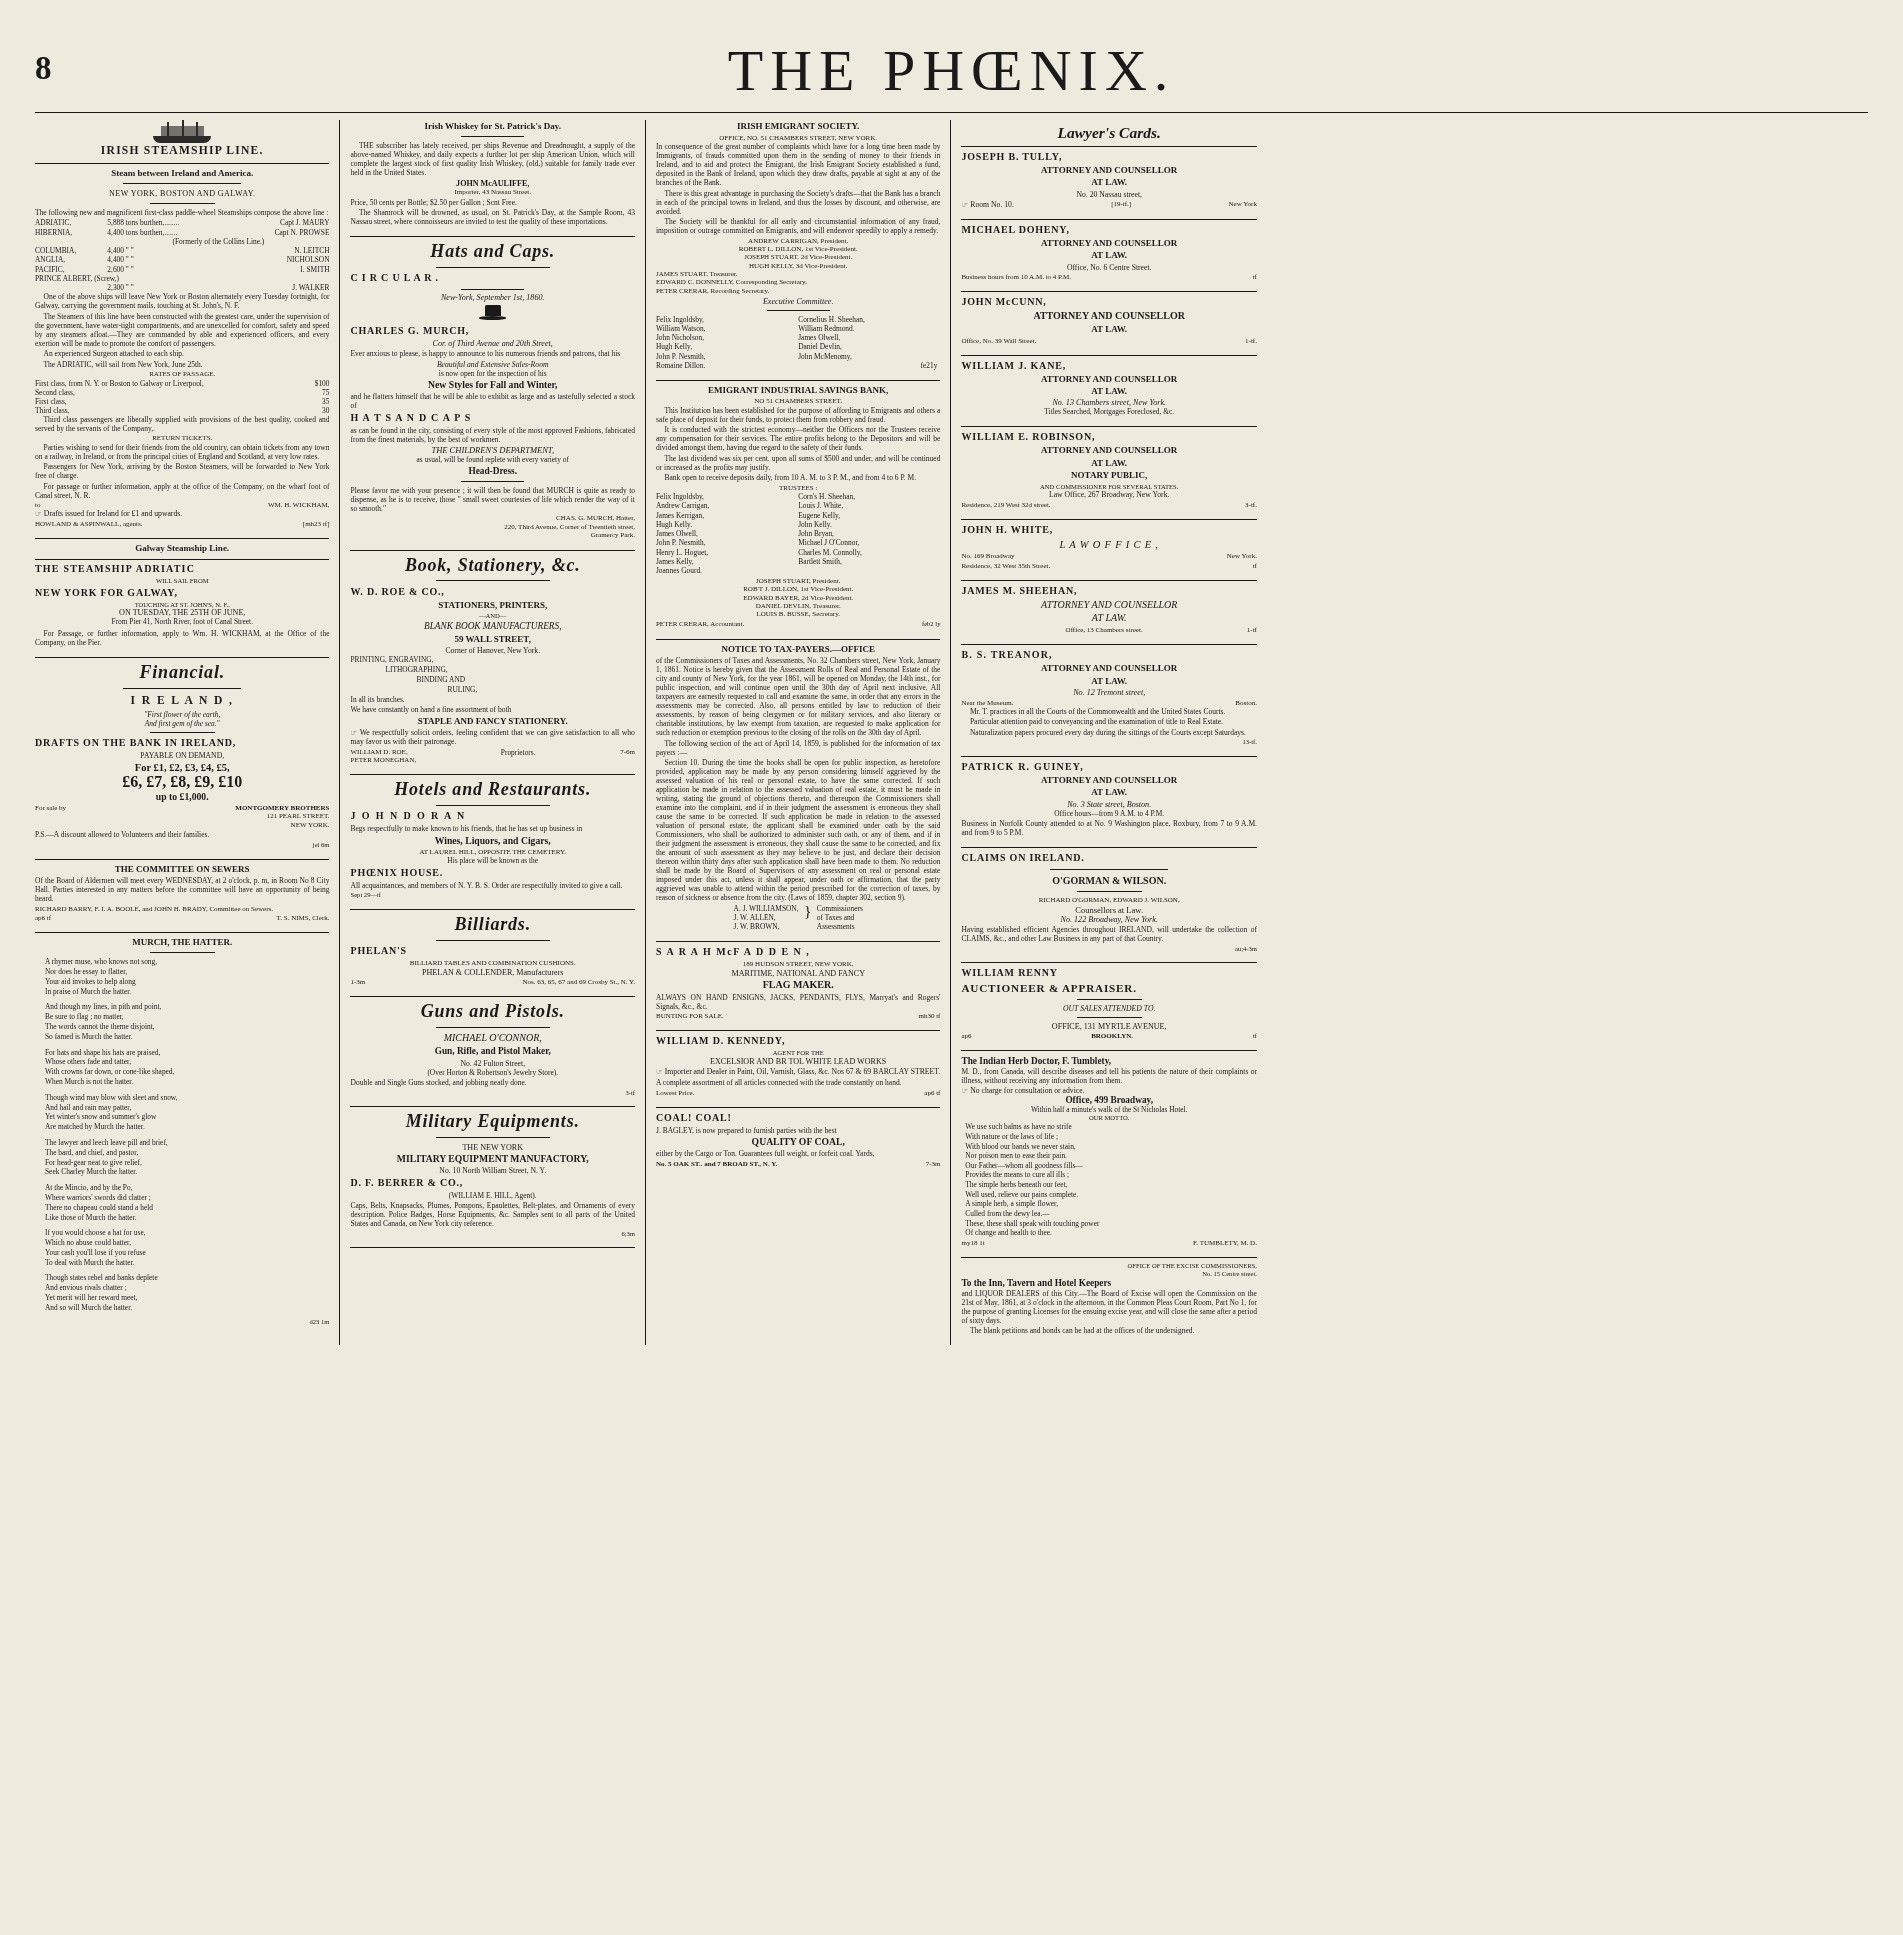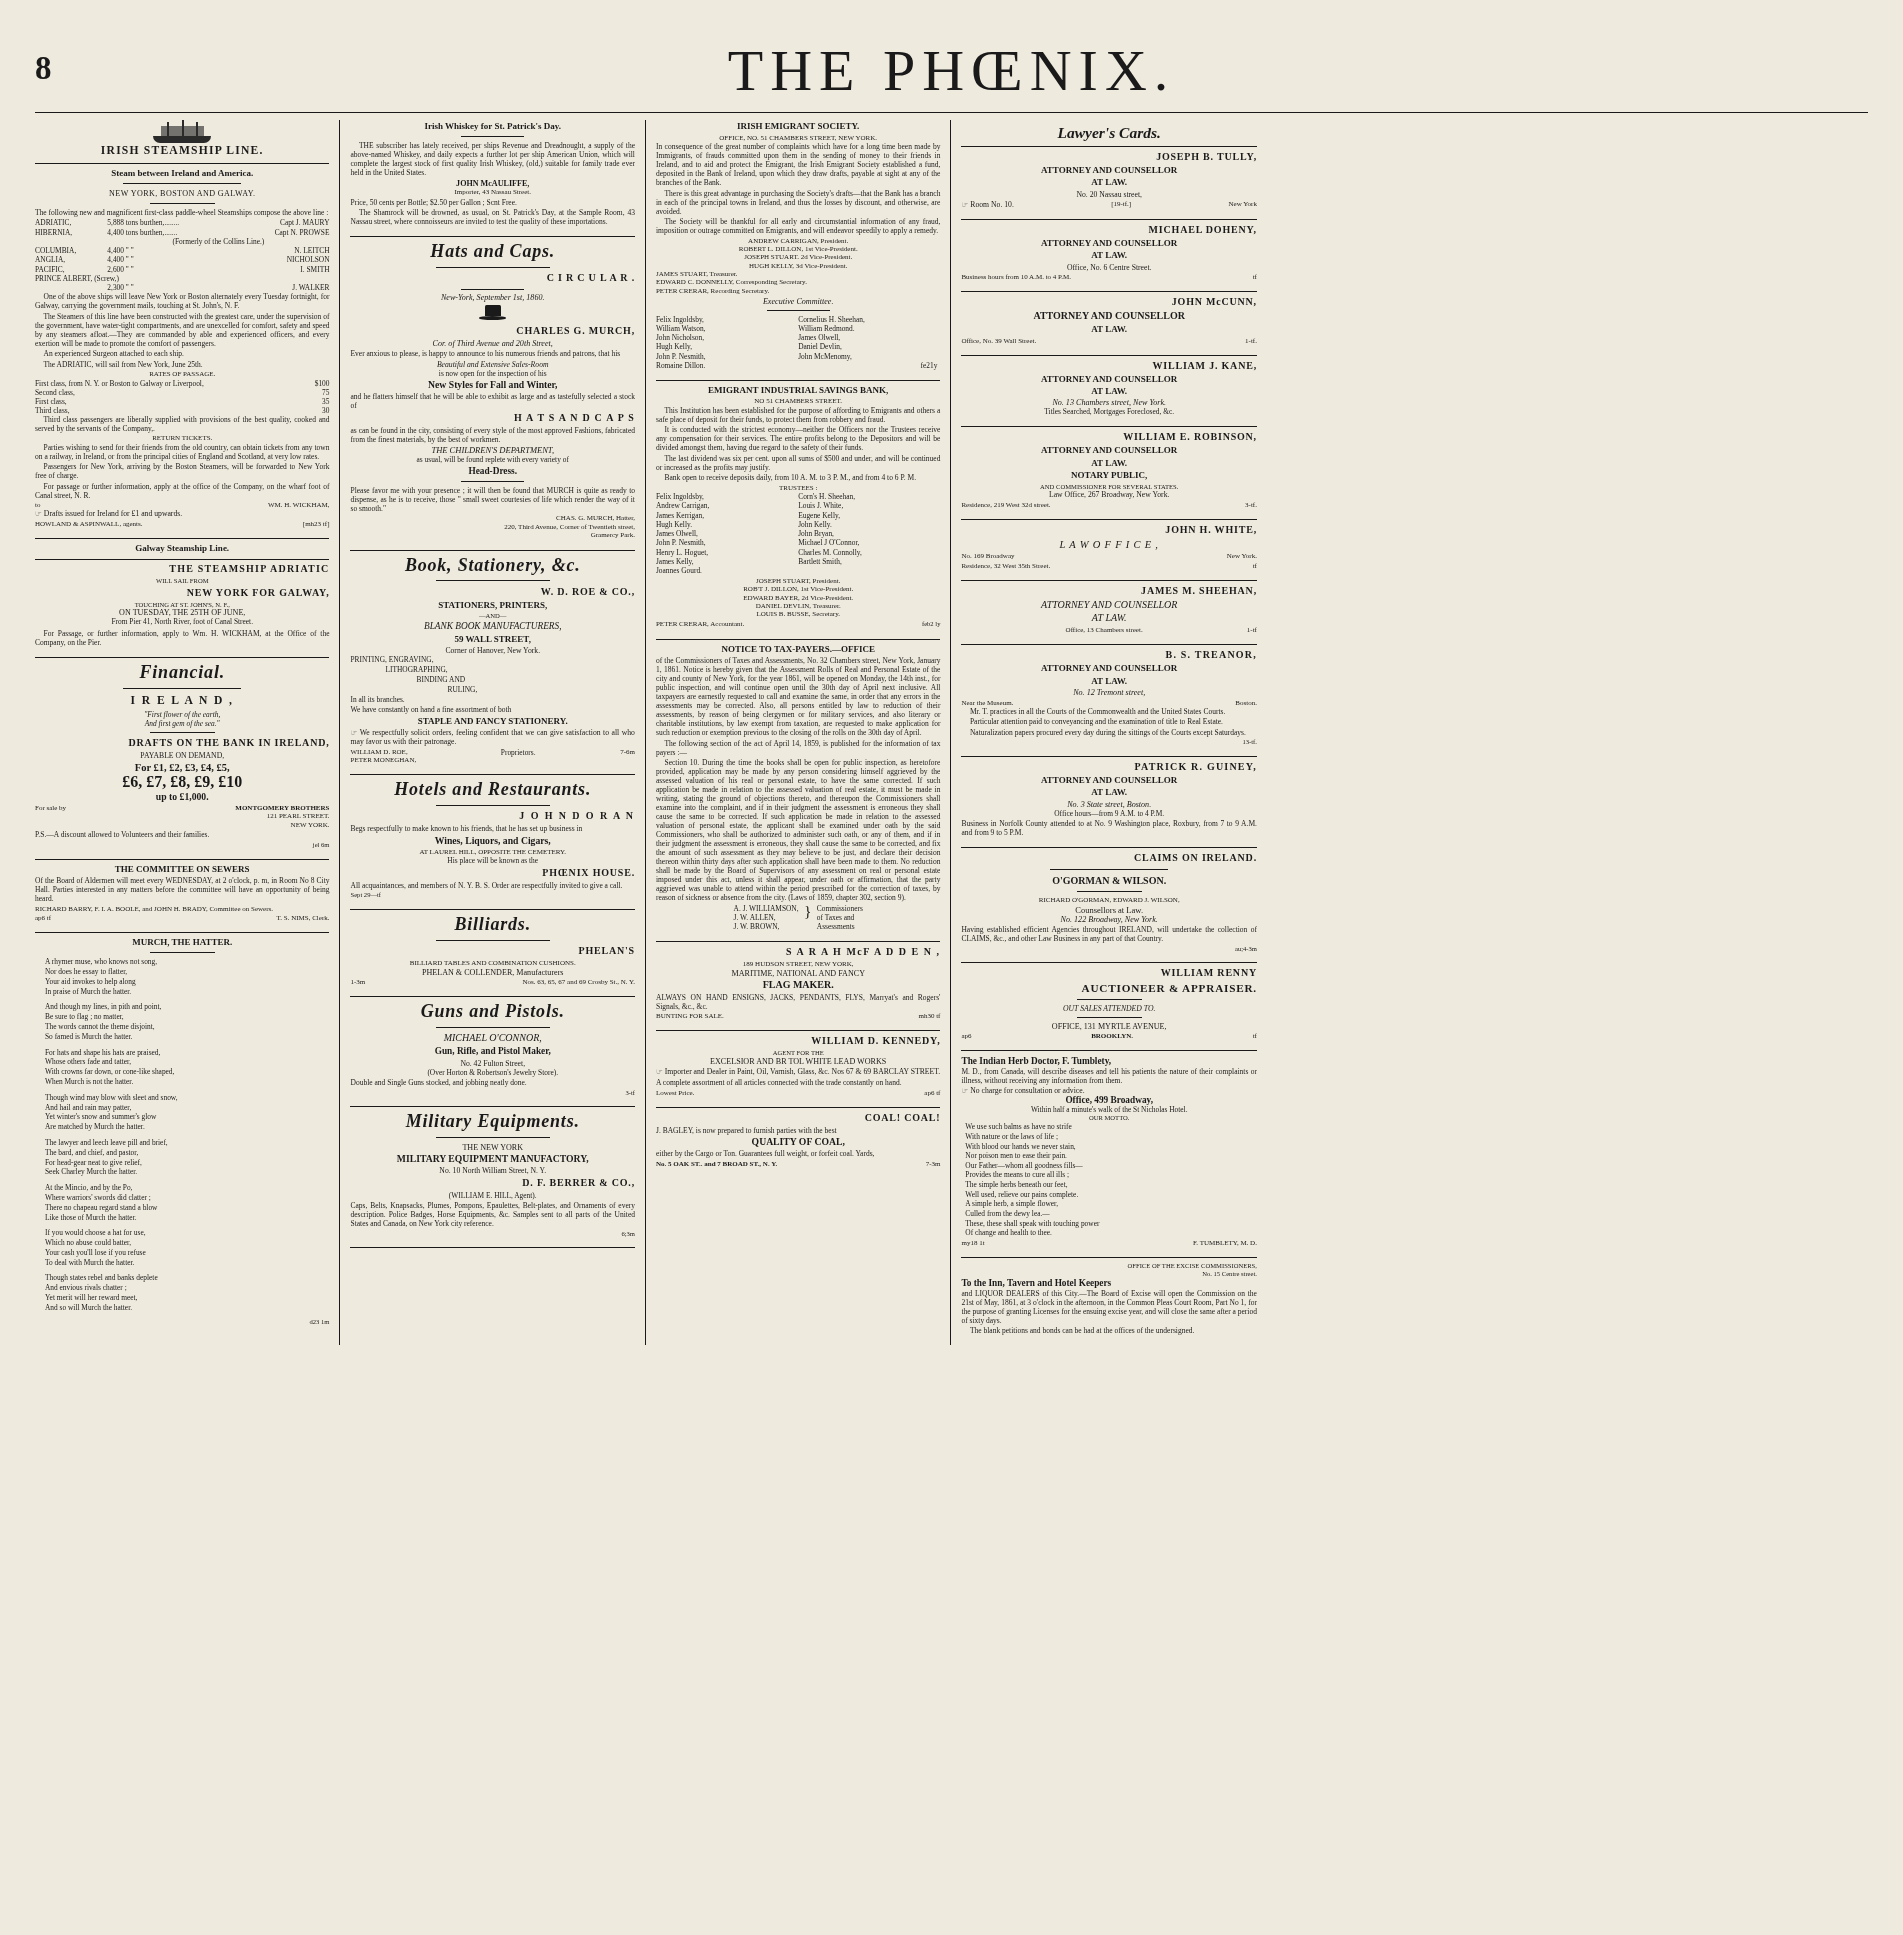--- a/index.html
+++ b/index.html
@@ -54,21 +54,21 @@
   .rule-short{ width:40%; margin:4.6px auto; border-top:0.8px solid #1a1a1a;}
   .rule-shorter{ width:22%; margin:3.9px auto; border-top:0.8px solid #1a1a1a;}
   .dbl{ border-top:1.2px double #1a1a1a; margin:4.6px 0;}
 
   .c{text-align:center;}
   .r{text-align:right;}
   .sc{font-variant:small-caps;}
   .b{font-weight:bold;}
   .i{font-style:italic;}
   .hd-lg{font-size:11.6px;font-weight:bold;text-align:center;letter-spacing:1.2px;line-height:1.24;margin:1.9px 0;}
-  .hd-md{font-size:10px;font-weight:bold;text-align:right;letter-spacing:0.8px;line-height:1.25;margin:1.5px 0;}
+  .hd-md{font-size:10px;font-weight:bold;text-align:left;letter-spacing:0.8px;line-height:1.25;margin:1.5px 0;}
   .hd-sm{font-size:9px;font-weight:bold;text-align:center;line-height:1.25;margin:1.2px 0;}
   .hd-it{font-size:9.3px;font-style:italic;text-align:center;line-height:1.25;margin:1.2px 0;}
 
   .body{font-size:7.5px;line-height:1.2;text-align:justify;}
   .body p{margin:0 0 1.5px 0;text-indent:8.5px;}
   .body p.noind{text-indent:0;}
   .small{font-size:7px;line-height:1.2;}
   .tiny{font-size:6.6px;line-height:1.18;}
 
   .fancy{
@@ -326,21 +326,21 @@
         </div>
         <div class="verse">
           <div>The lawyer and leech leave pill and brief,</div>
           <div>The bard, and chief, and pastor,</div>
           <div>For head-gear neat to give relief,</div>
           <div>Seek Charley Murch the hatter.</div>
         </div>
         <div class="verse">
           <div>At the Mincio, and by the Po,</div>
           <div>Where warriors' swords did clatter ;</div>
-          <div>There no chapeau regard stand a blow</div>
+          <div>There no chapeau could stand a held</div>
           <div>Like those of Murch the hatter.</div>
         </div>
         <div class="verse">
           <div>If you would choose a hat for use,</div>
           <div>Which no abuse could batter,</div>
           <div>Your cash you'll lose if you refuse</div>
           <div>To deal with Murch the hatter.</div>
         </div>
         <div class="verse">
           <div>Though states rebel and banks deplete</div>

